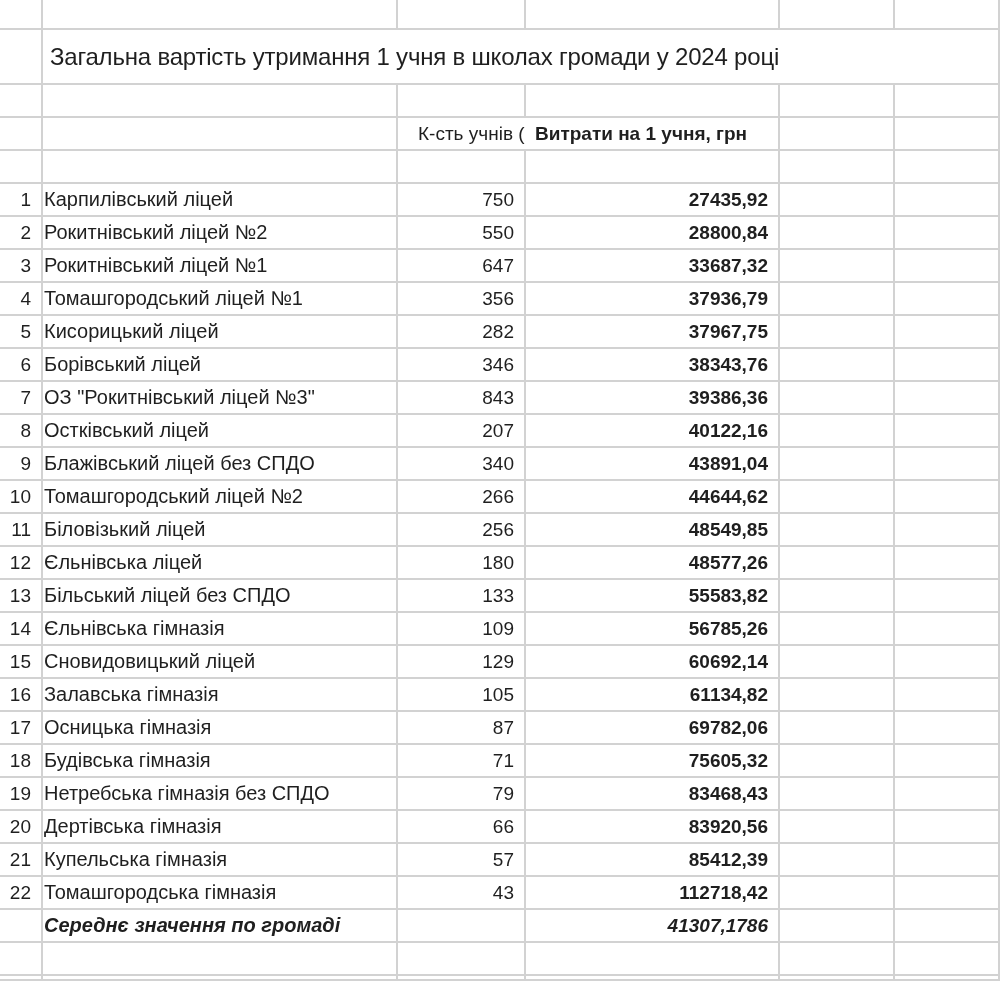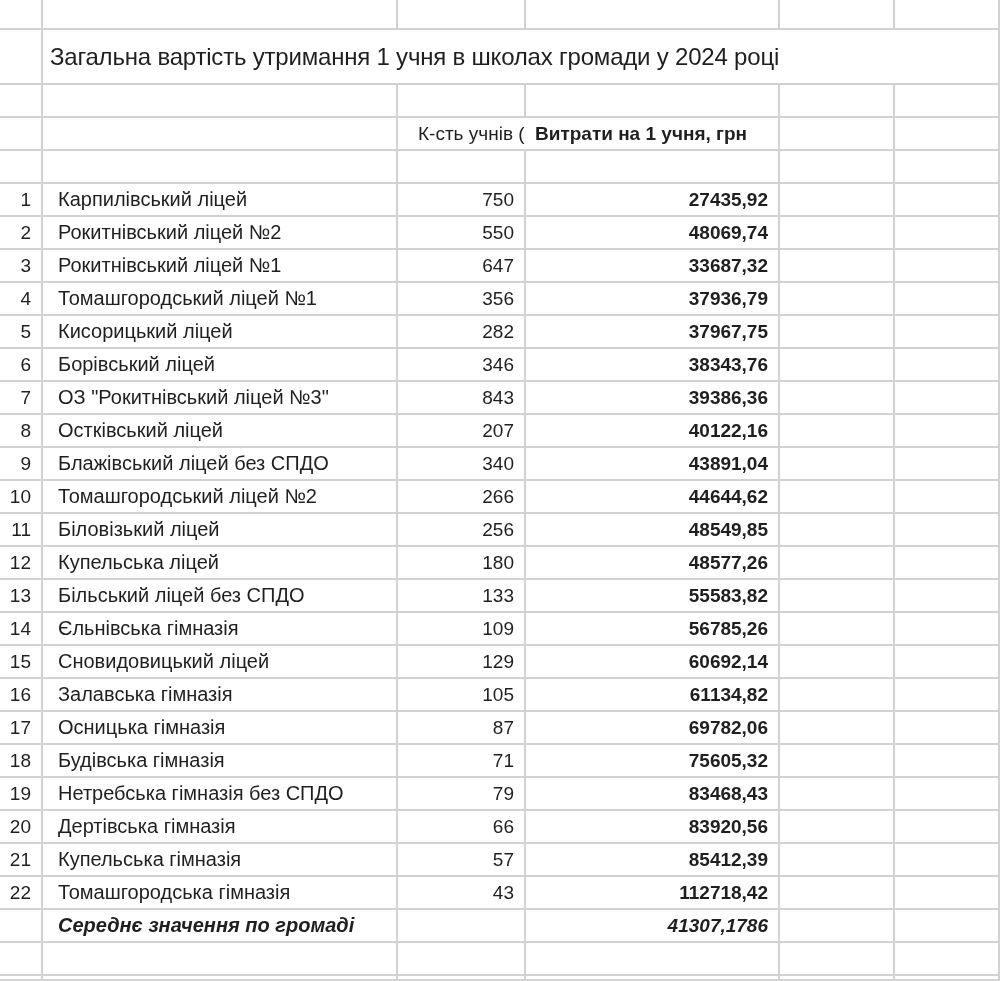--- a/index.html
+++ b/index.html
@@ -33,21 +33,21 @@
     font-size:20px;
   }
   .w0{width:43px;}
   .w1{width:355px;}
   .w2{width:128px;}
   .w3{width:254px;font-weight:bold;}
   .w4{width:115px;}
   .w5{width:105px;}
   .wtitle{width:957px;}
   .num{justify-content:flex-end;padding-right:10px;font-size:19px;}
-  .name{padding-left:15px;}
+  .name{padding-left:1px;}
   .head{padding-left:9px;font-size:19px;}
   .noright{border-right:none;padding-left:20px;}
   .title-cell{
     padding-left:7px;
     font-size:24px;
     letter-spacing:-0.2px;
   }
   .bold-italic{font-weight:bold;font-style:italic;}
 </style>
 </head>
@@ -103,21 +103,21 @@
     <div class="c w2 num">750</div>
     <div class="c w3 num">27435,92</div>
     <div class="c w4"></div>
     <div class="c w5"></div>
   </div>
 
   <div class="row r33">
     <div class="c w0 num">2</div>
     <div class="c w1 name">Рокитнівський ліцей №2</div>
     <div class="c w2 num">550</div>
-    <div class="c w3 num">48069,74</div>
+    <div class="c w3 num">28800,84</div>
     <div class="c w4"></div>
     <div class="c w5"></div>
   </div>
 
   <div class="row r33">
     <div class="c w0 num">3</div>
     <div class="c w1 name">Рокитнівський ліцей №1</div>
     <div class="c w2 num">647</div>
     <div class="c w3 num">33687,32</div>
     <div class="c w4"></div>
@@ -191,21 +191,21 @@
     <div class="c w0 num">11</div>
     <div class="c w1 name">Біловізький ліцей</div>
     <div class="c w2 num">256</div>
     <div class="c w3 num">48549,85</div>
     <div class="c w4"></div>
     <div class="c w5"></div>
   </div>
 
   <div class="row r33">
     <div class="c w0 num">12</div>
-    <div class="c w1 name">Купельська ліцей</div>
+    <div class="c w1 name">Єльнівська ліцей</div>
     <div class="c w2 num">180</div>
     <div class="c w3 num">48577,26</div>
     <div class="c w4"></div>
     <div class="c w5"></div>
   </div>
 
   <div class="row r33">
     <div class="c w0 num">13</div>
     <div class="c w1 name">Більський ліцей без СПДО</div>
     <div class="c w2 num">133</div>

